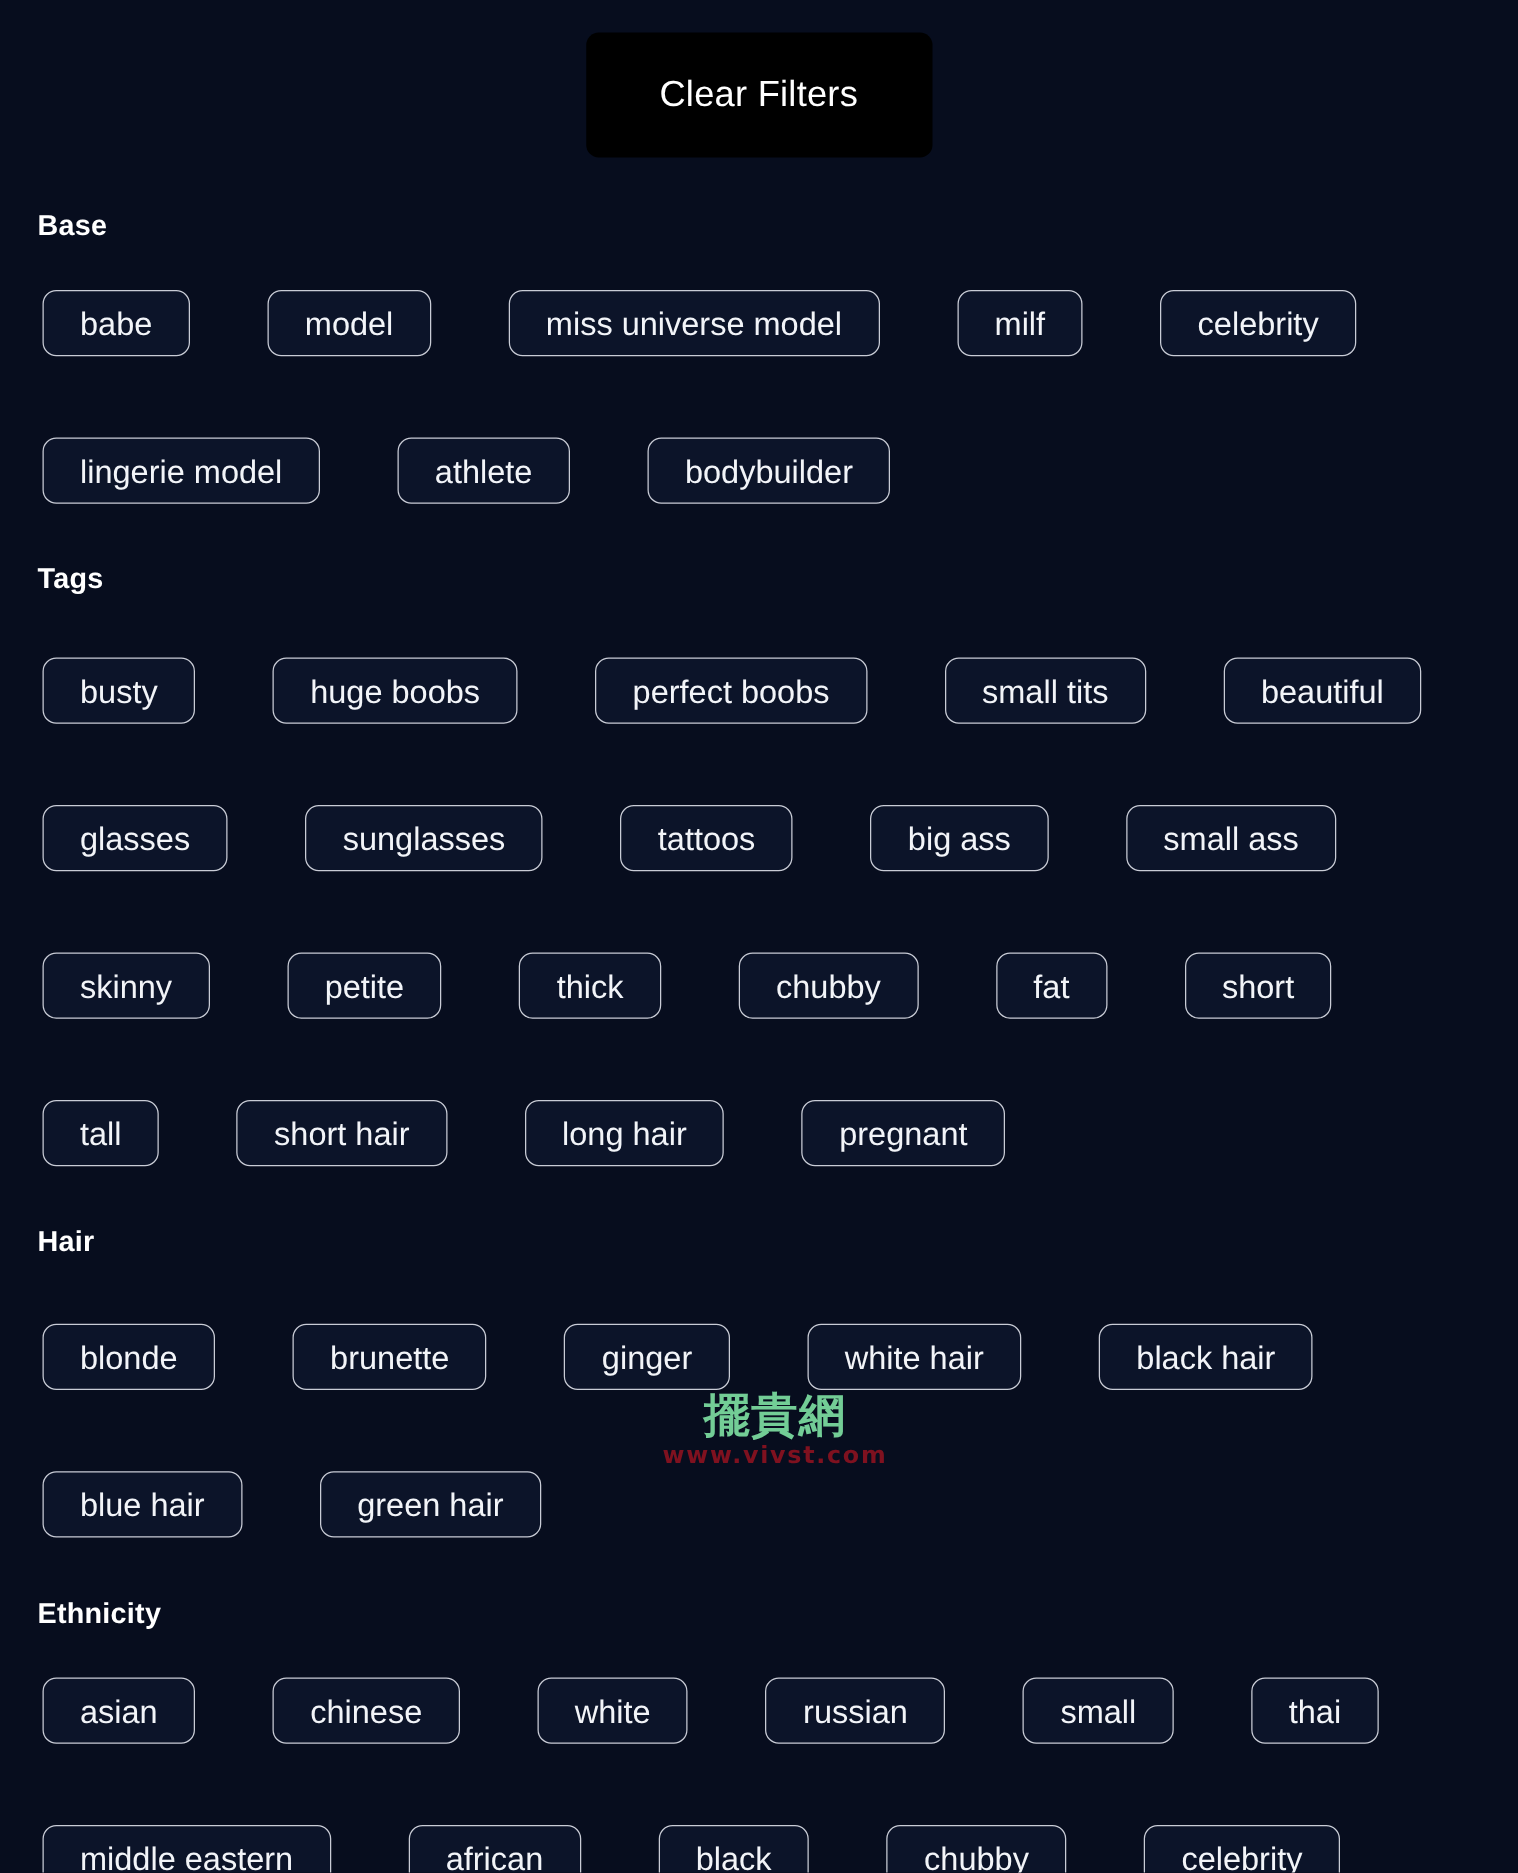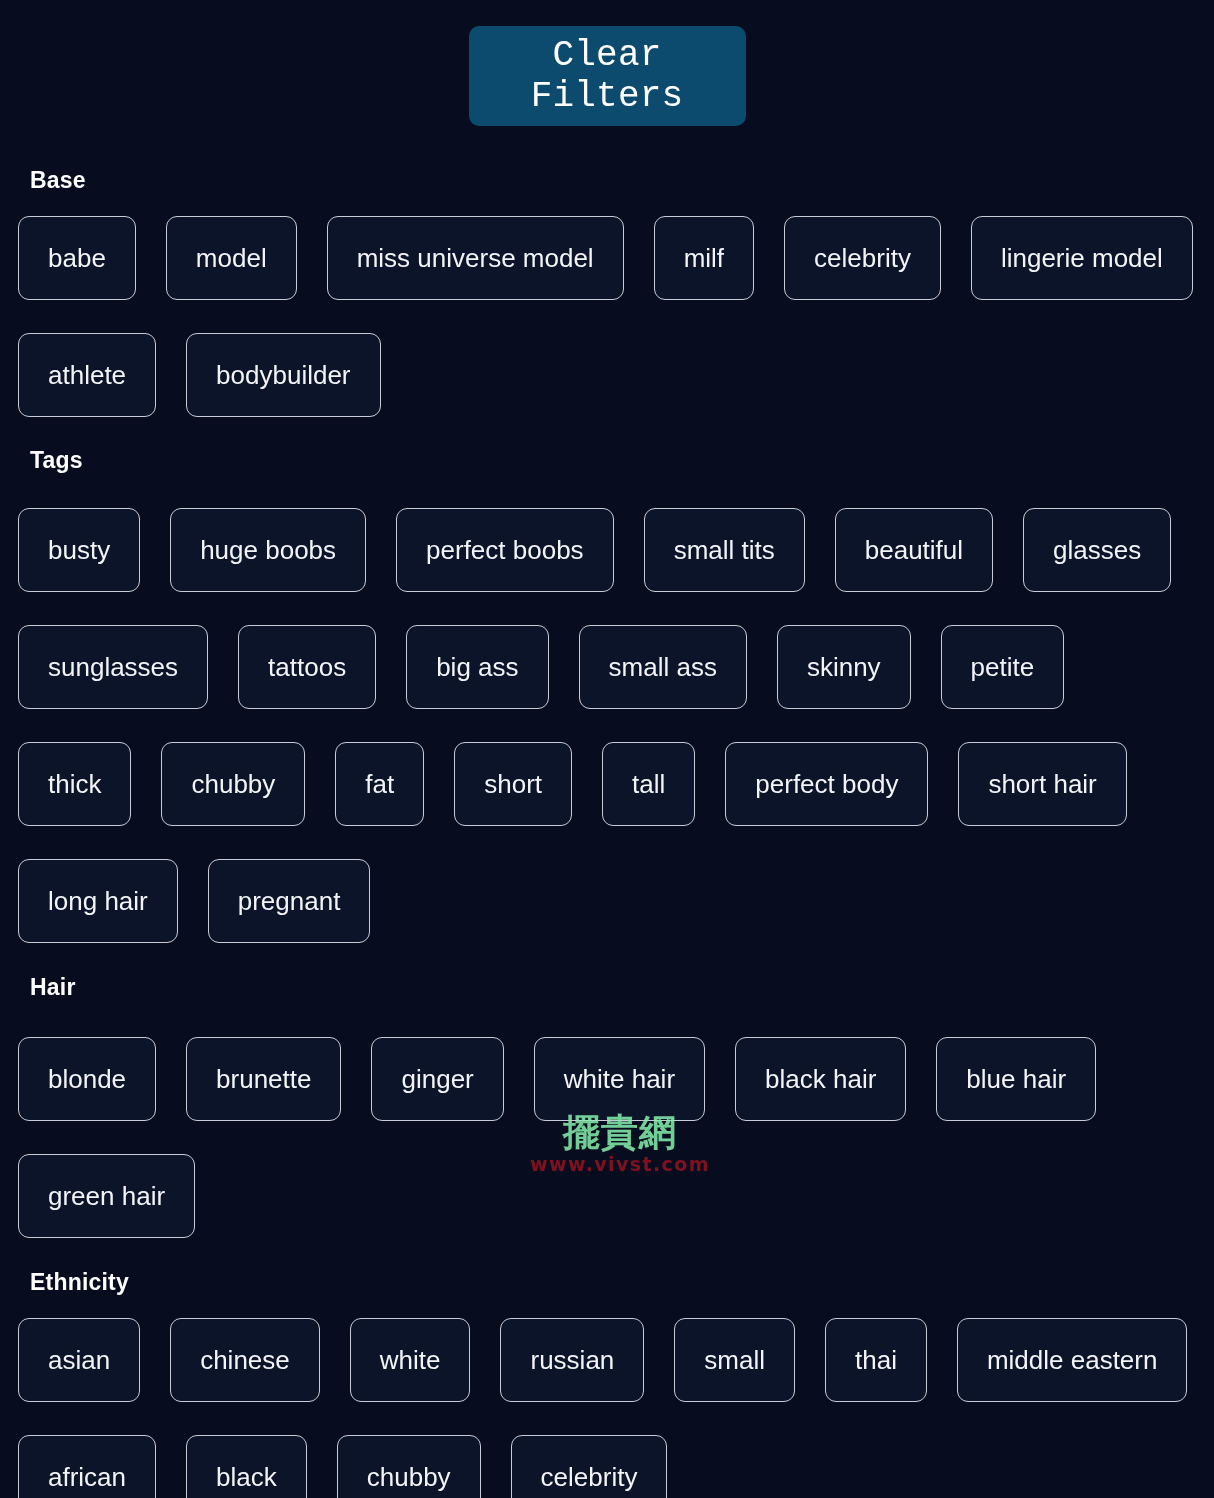--- a/index.html
+++ b/index.html
@@ -20,26 +20,26 @@
   .topbar {
     width: 100%;
     display: flex;
     justify-content: center;
     padding-top: 26px;
     box-sizing: border-box;
   }
   .clear-filters-btn {
     width: 277px;
     height: 100px;
-    background: #0c4a6e;
+    background: #000000;
     color: #ffffff;
     border: none;
     border-radius: 10px;
-    font-family: Liberation Mono, monospace;
-    font-size: 36px;
+    font-family: Liberation Sans, sans-serif;
+    font-size: 29px;
     font-weight: 400;
     letter-spacing: 0.2px;
     cursor: pointer;
     display: flex;
     align-items: center;
     justify-content: center;
     padding: 0;
   }
 
   
@@ -59,24 +59,24 @@
   .chips {
     display: flex;
     flex-wrap: wrap;
     gap: 33px 30px;
     margin-left: -12px;
   }
   .chip {
     display: inline-flex;
     align-items: center;
     justify-content: center;
-    height: 84px;
+    height: 53px;
     box-sizing: border-box;
     padding: 0 29px;
-    margin: 0;
+    margin: 16px;
     background: #0c1429;
     border: 1.6px solid #c9ccd6;
     border-radius: 11px;
     color: #f2f4f8;
     font-family: "Liberation Sans", sans-serif;
     font-size: 26px;
     line-height: 1;
     white-space: nowrap;
     cursor: pointer;
   }
@@ -159,21 +159,20 @@
         <button class="chip">tattoos</button>
         <button class="chip">big ass</button>
         <button class="chip">small ass</button>
         <button class="chip">skinny</button>
         <button class="chip">petite</button>
         <button class="chip">thick</button>
         <button class="chip">chubby</button>
         <button class="chip">fat</button>
         <button class="chip">short</button>
         <button class="chip">tall</button>
-        <button class="chip">perfect body</button>
         <button class="chip">short hair</button>
         <button class="chip">long hair</button>
         <button class="chip">pregnant</button>
       </div>
   </div>
 
   <div class="section" id="section-hair">
     <div class="section-title">Hair</div>
     <div class="chips" id="chips-hair">
         <button class="chip">blonde</button>

